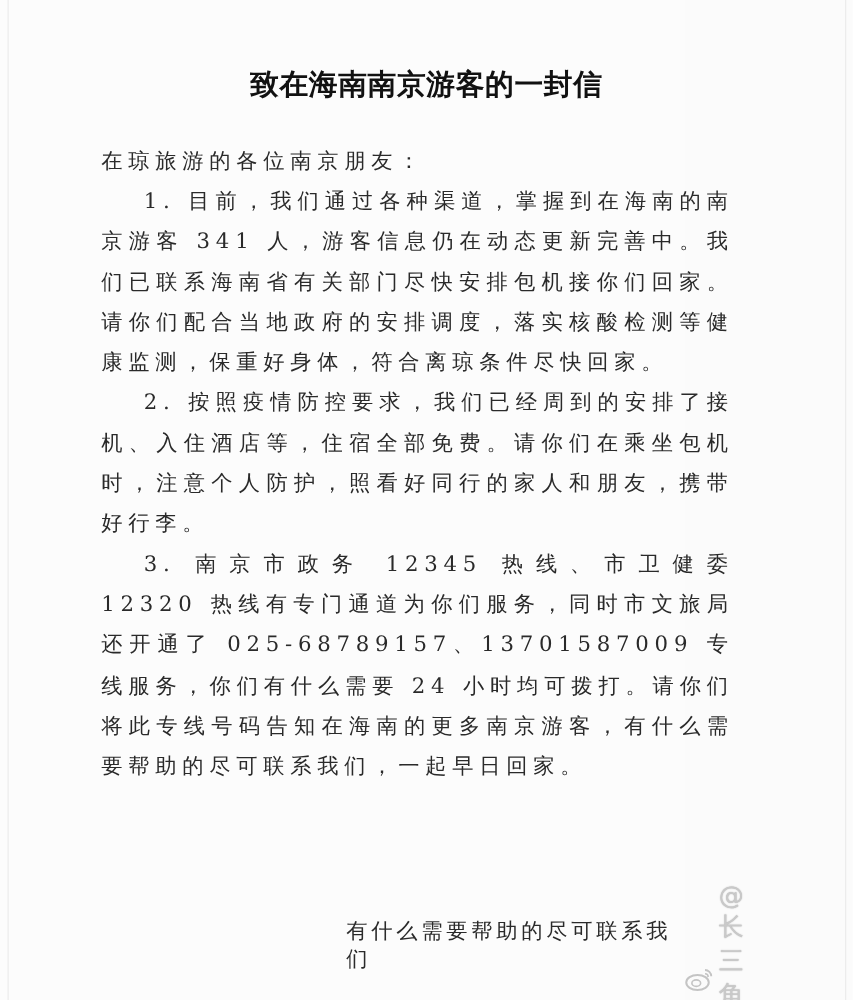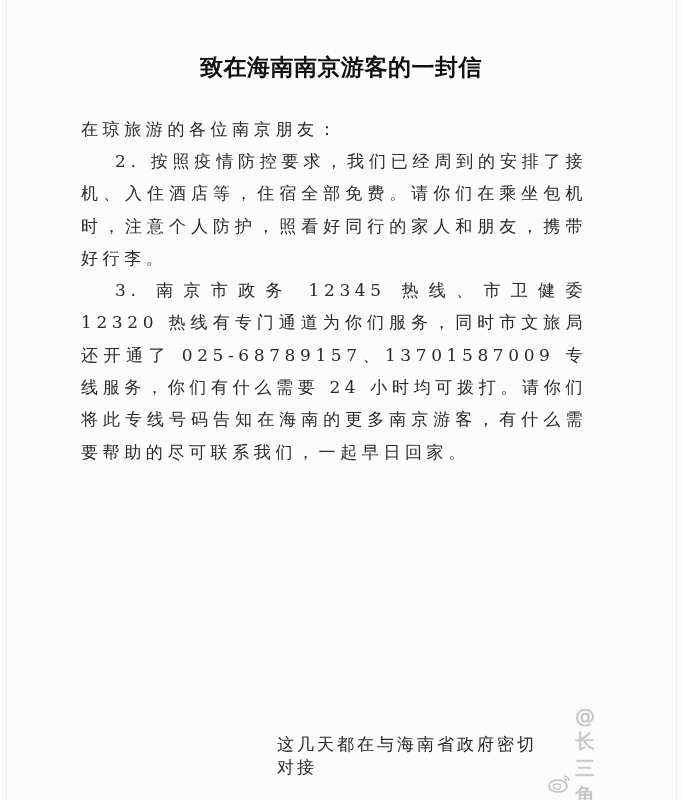--- a/index.html
+++ b/index.html
@@ -79,25 +79,26 @@
 
 <div class="page">
   <div class="edge-line" style="left:6px"></div>
   <div class="edge-line" style="left:676px"></div>
 
   <div class="title">致在海南南京游客的一封信</div>
 
   <div class="body-text salutation">在琼旅游的各位南京朋友：</div>
 
   <div class="body-text paras">
+    <p class="para">1. 目前，我们通过各种渠道，掌握到在海南的南京游客 341 人，游客信息仍在动态更新完善中。我们已联系海南省有关部门尽快安排包机接你们回家。请你们配合当地政府的安排调度，落实核酸检测等健康监测，保重好身体，符合离琼条件尽快回家。</p>
     <p class="para">2. 按照疫情防控要求，我们已经周到的安排了接机、入住酒店等，住宿全部免费。请你们在乘坐包机时，注意个人防护，照看好同行的家人和朋友，携带好行李。</p>
     <p class="para">3. 南京市政务 12345 热线、市卫健委 12320 热线有专门通道为你们服务，同时市文旅局还开通了 025-68789157、13701587009 专线服务，你们有什么需要 24 小时均可拨打。请你们将此专线号码告知在海南的更多南京游客，有什么需要帮助的尽可联系我们，一起早日回家。</p>
   </div>
 
-  <div class="signature">这几天都在与海南省政府密切对接</div>
+  <div class="signature">有什么需要帮助的尽可联系我们</div>
 
   <div class="watermark">
     <span class="weibo-icon">
       <svg width="24" height="20" viewBox="0 0 24 20">
         <ellipse cx="10" cy="13" rx="9" ry="6" fill="none" stroke="#c4c4c4" stroke-width="1.6"></ellipse>
         <ellipse cx="9" cy="13.5" rx="3.5" ry="2.6" fill="none" stroke="#c4c4c4" stroke-width="1.3"></ellipse>
         <path d="M16 3 A5 5 0 0 1 21 8" fill="none" stroke="#c4c4c4" stroke-width="1.5"></path>
         <path d="M16 6 A2.5 2.5 0 0 1 18.5 8.5" fill="none" stroke="#c4c4c4" stroke-width="1.3"></path>
       </svg>
     </span>

